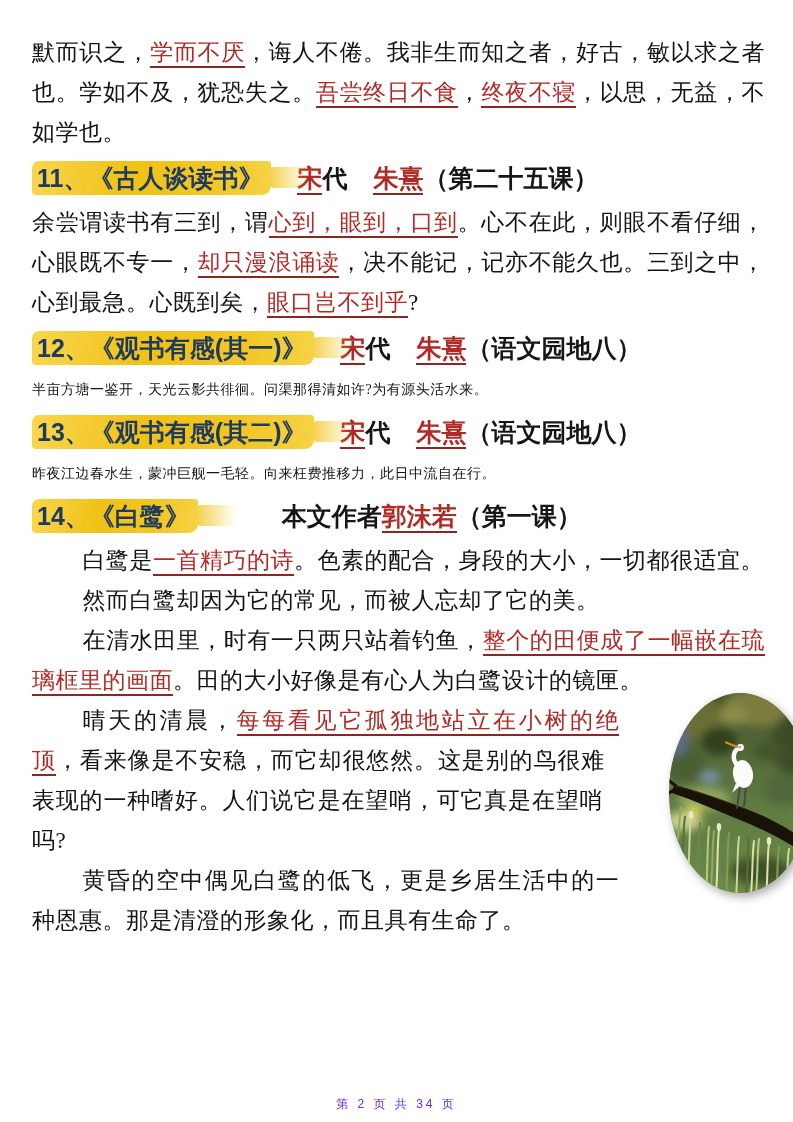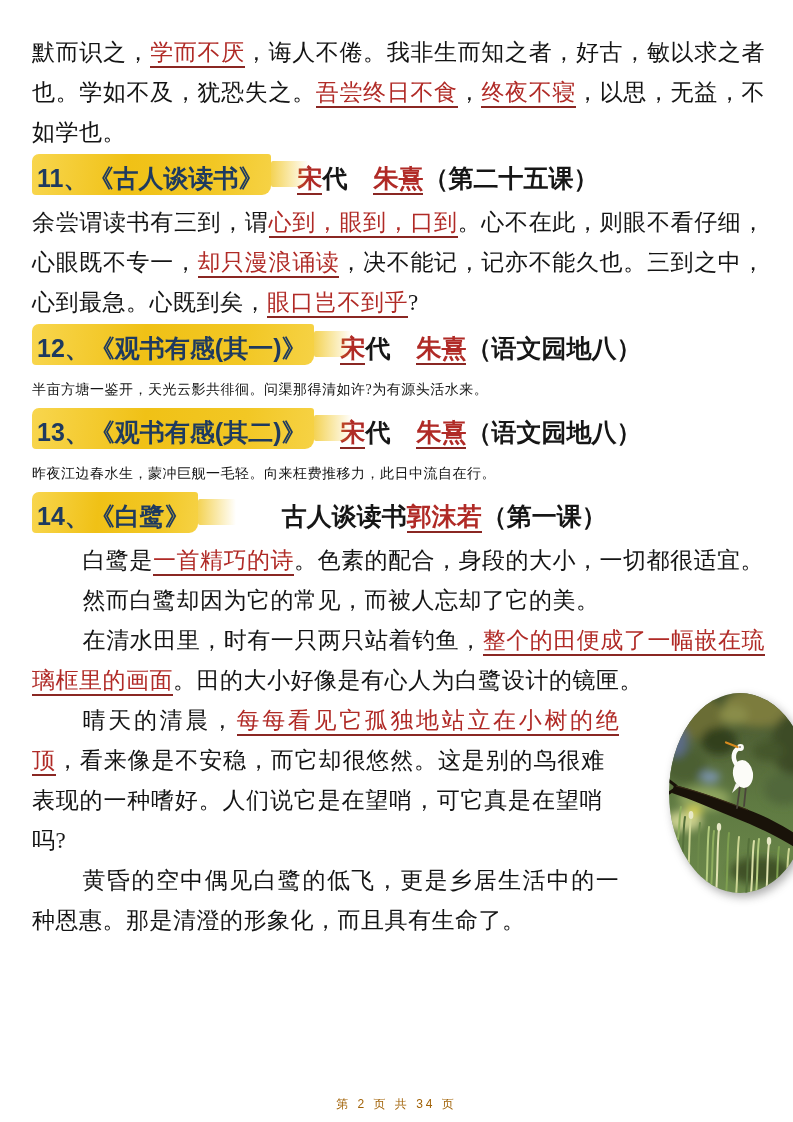--- a/index.html
+++ b/index.html
@@ -13,40 +13,40 @@
   p.indent { text-indent:2.2em; }
   .ru { color:#b02a26; border-bottom:2px solid #8a2723; padding-bottom:1px; }
   h2.heading {
     font-size:25px; line-height:42px; font-weight:bold; margin:4px 0;
     font-family:"Liberation Sans","DejaVu Sans",sans-serif; color:#161616;
     white-space:nowrap;
   }
   .hl {
     position:relative; color:#1e3a5f;
     background:linear-gradient(97deg,#f8d64e 0%,#f0c116 40%,#f2c724 75%,#f6d245 100%);
-    padding:10px 8px 3px 5px; border-radius:7px 3px 9px 4px;
+    padding:3px 8px 3px 5px; border-radius:7px 3px 9px 4px;
   }
   .hl::after {
     content:""; position:absolute; left:100%; top:18%; width:38px; height:62%;
     background:linear-gradient(90deg,rgba(240,196,27,.75),rgba(240,196,27,0));
     border-radius:2px; pointer-events:none;
   }
   .hr { color:#b02a26; border-bottom:2.5px solid #8a2723; padding-bottom:1px; }
   .hb { color:#161616; }
   .g1 { display:inline-block; width:26px; }
   .g2 { display:inline-block; width:84px; }
   p.poem { font-size:14px; line-height:34px; letter-spacing:.5px; margin:1px 0; }
   .photo-wrap {
     float:right; width:152px; height:208px; margin:-12px 0 4px 10px;
     shape-outside:ellipse(50% 50% at 50% 50%);
   }
   .photo-wrap svg { filter:drop-shadow(3px 4px 5px rgba(70,70,70,.45)); }
   .footer {
     position:absolute; left:0; right:0; bottom:10px; text-align:center;
-    font-size:12px; letter-spacing:3px; color:#a16207;
+    font-size:12px; letter-spacing:3px; color:#6d28d9;
     font-family:"Liberation Sans","DejaVu Sans",sans-serif;
   }
 </style>
 </head>
 <body>
 
 <div class="page">
 
   <p class="body"><span>默而识之，</span><span class="ru">学而不厌</span><span>，诲人不倦。我非生而知之者，好古，敏以求之者也。学如不及，犹恐失之。</span><span class="ru">吾尝终日不食</span><span>，</span><span class="ru">终夜不寝</span><span>，以思，无益，不如学也。</span></p>
 
@@ -55,21 +55,21 @@
   <p class="body"><span>余尝谓读书有三到，谓</span><span class="ru">心到，眼到，口到</span><span>。心不在此，则眼不看仔细，心眼既不专一，</span><span class="ru">却只漫浪诵读</span><span>，决不能记，记亦不能久也。三到之中，心到最急。心既到矣，</span><span class="ru">眼口岂不到乎</span><span>?</span></p>
 
   <h2 class="heading"><span class="hl">12、《观书有感(其一)》</span><span class="g1"></span><span class="hr">宋</span><span class="hb">代</span><span class="g1"></span><span class="hr">朱熹</span><span class="hb">（语文园地八）</span></h2>
 
   <p class="poem">半亩方塘一鉴开，天光云影共徘徊。问渠那得清如许?为有源头活水来。</p>
 
   <h2 class="heading"><span class="hl">13、《观书有感(其二)》</span><span class="g1"></span><span class="hr">宋</span><span class="hb">代</span><span class="g1"></span><span class="hr">朱熹</span><span class="hb">（语文园地八）</span></h2>
 
   <p class="poem">昨夜江边春水生，蒙冲巨舰一毛轻。向来枉费推移力，此日中流自在行。</p>
 
-  <h2 class="heading"><span class="hl">14、《白鹭》</span><span class="g2"></span><span class="hb">古人谈读书</span><span class="hr">郭沫若</span><span class="hb">（第一课）</span></h2>
+  <h2 class="heading"><span class="hl">14、《白鹭》</span><span class="g2"></span><span class="hb">本文作者</span><span class="hr">郭沫若</span><span class="hb">（第一课）</span></h2>
 
   <p class="body indent"><span>白鹭是</span><span class="ru">一首精巧的诗</span><span>。色素的配合，身段的大小，一切都很适宜。</span></p>
 
 
   <p class="body indent"><span>然而白鹭却因为它的常见，而被人忘却了它的美。</span></p>
 
 
   <p class="body indent"><span>在清水田里，时有一只两只站着钓鱼，</span><span class="ru">整个的田便成了一幅嵌在琉璃框里的画面</span><span>。田的大小好像是有心人为白鹭设计的镜匣。</span></p>
 
   <p class="body indent"><span class="photo-wrap"><svg width="152" height="208" viewBox="0 0 152 208" aria-hidden="true">

